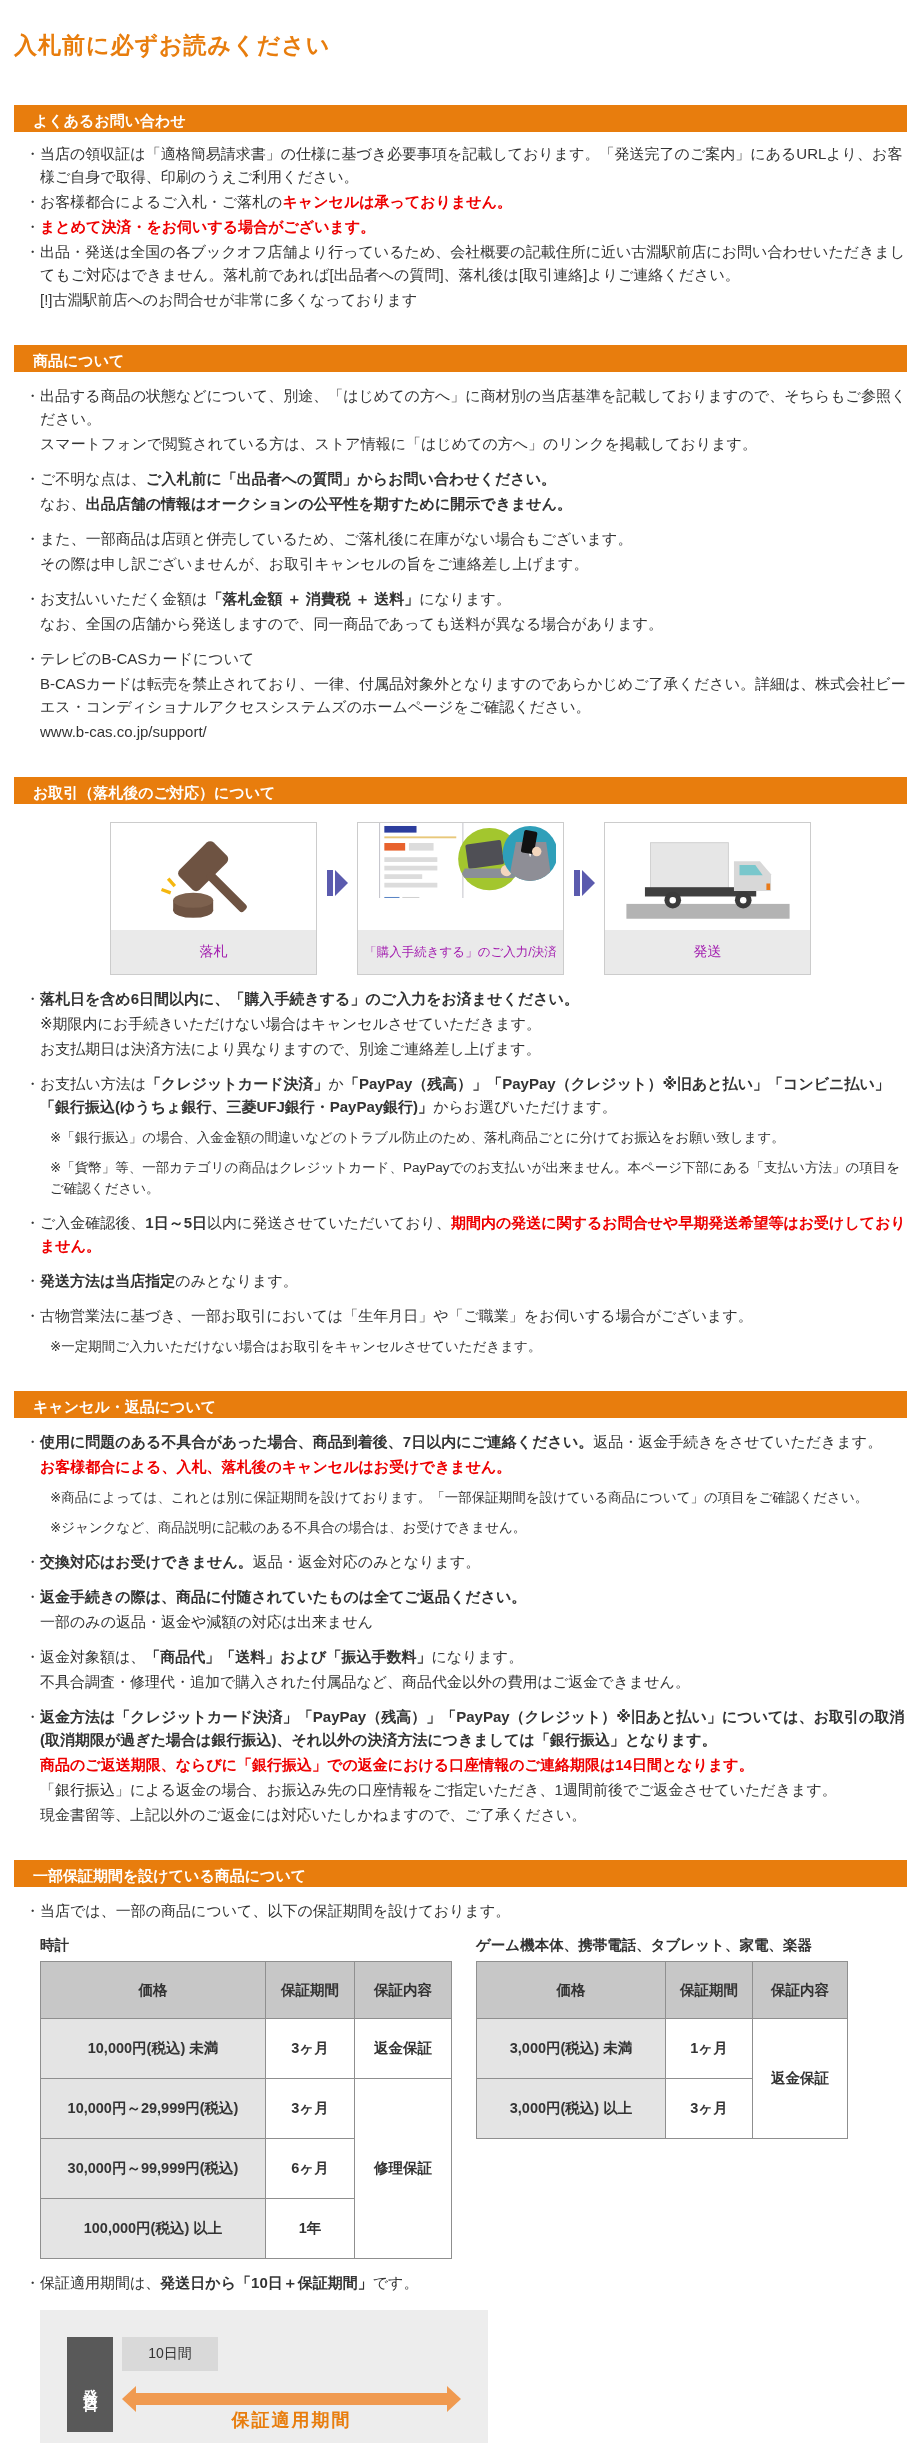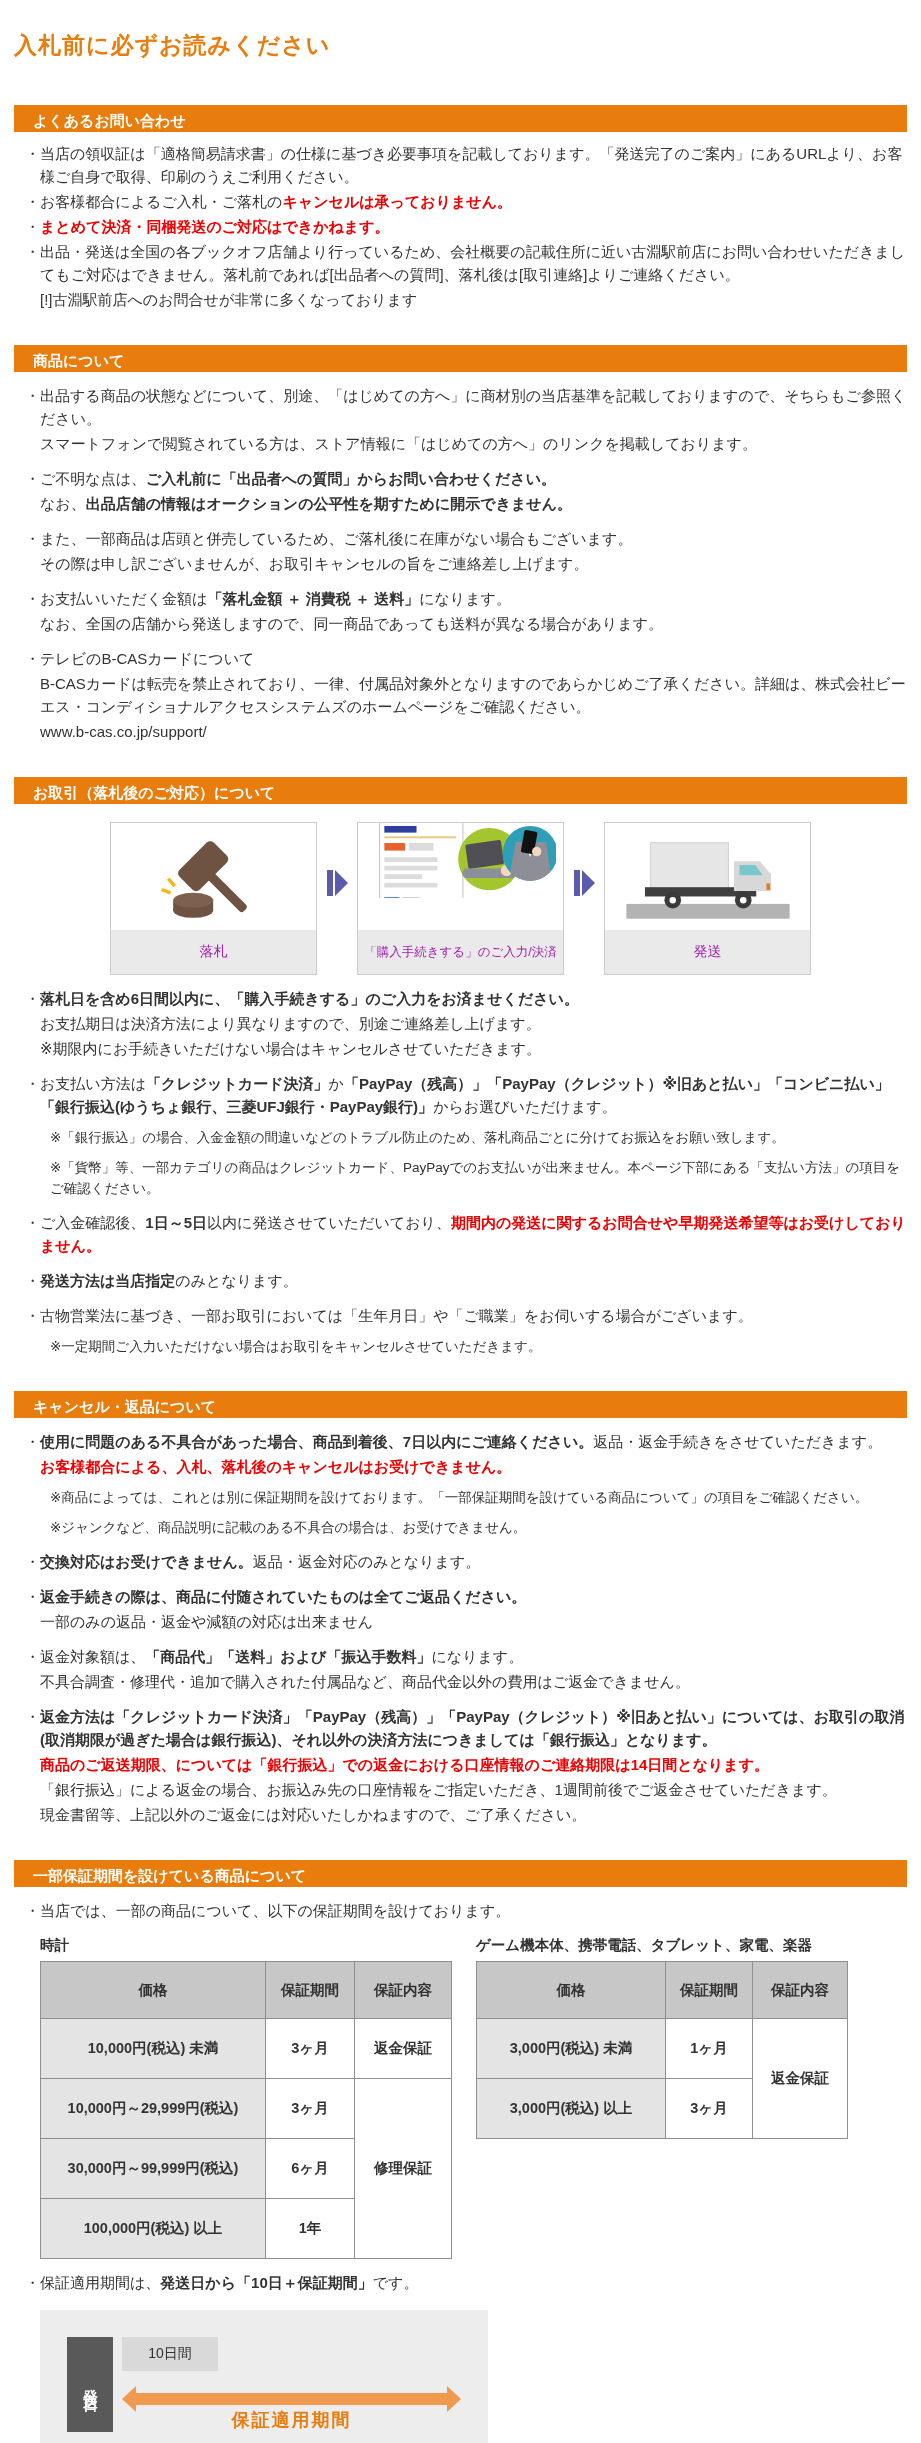--- a/index.html
+++ b/index.html
@@ -163,21 +163,21 @@
 
   <h1 class="title">入札前に必ずお読みください</h1>
 
   <div class="section tight">
     <div class="section-bar">
       <span>よくあるお問い合わせ</span>
     </div>
     <div class="body">
         <div class="line li"><span class="bullet">・</span><span class="run n">当店の領収証は「適格簡易請求書」の仕様に基づき必要事項を記載しております。「発送完了のご案内」にあるURLより、お客様ご自身で取得、印刷のうえご利用ください。</span></div>
         <div class="line li"><span class="bullet">・</span><span class="run n">お客様都合によるご入札・ご落札の</span><span class="run rb">キャンセルは承っておりません。</span></div>
-        <div class="line li"><span class="bullet">・</span><span class="run rb">まとめて決済・同梱発送のご対応はできかねます。</span></div>
+        <div class="line li"><span class="bullet">・</span><span class="run rb">まとめて決済・をお伺いする場合がございます。</span></div>
         <div class="line li"><span class="bullet">・</span><span class="run n">出品・発送は全国の各ブックオフ店舗より行っているため、会社概要の記載住所に近い古淵駅前店にお問い合わせいただきましてもご対応はできません。落札前であれば[出品者への質問]、落札後は[取引連絡]よりご連絡ください。</span></div>
         <div class="line cont"><span class="run n">[!]古淵駅前店へのお問合せが非常に多くなっております</span></div>
       </div>
   </div>
 
   <div class="section">
     <div class="section-bar">
       <span>商品について</span>
     </div>
     <div class="body">
@@ -281,22 +281,22 @@
             <circle cx="128" cy="80" r="9" fill="#3a3a3a"></circle>
               <circle cx="128" cy="80" r="3.5" fill="#ffffff"></circle>
           </svg>
         </div>
         <div class="flow-label">発送</div>
       </div>
     </div>
 
     <div class="body">
         <div class="line li"><span class="bullet">・</span><span class="run b">落札日を含め6日間以内に、「購入手続きする」のご入力をお済ませください。</span></div>
+        <div class="line cont"><span class="run n">※期限内にお手続きいただけない場合はキャンセルさせていただきます。</span></div>
         <div class="line cont"><span class="run n">お支払期日は決済方法により異なりますので、別途ご連絡差し上げます。</span></div>
-        <div class="line cont"><span class="run n">※期限内にお手続きいただけない場合はキャンセルさせていただきます。</span></div>
         <div class="line li"><span class="bullet">・</span><span class="run n">お支払い方法は</span><span class="run b">「クレジットカード決済」</span><span class="run n">か</span><span class="run b">「PayPay（残高）」「PayPay（クレジット）※旧あと払い」「コンビニ払い」「銀行振込(ゆうちょ銀行、三菱UFJ銀行・PayPay銀行)」</span><span class="run n">からお選びいただけます。</span></div>
         <div class="line note"><span class="run n">※「銀行振込」の場合、入金金額の間違いなどのトラブル防止のため、落札商品ごとに分けてお振込をお願い致します。</span></div>
         <div class="line note"><span class="run n">※「貨幣」等、一部カテゴリの商品はクレジットカード、PayPayでのお支払いが出来ません。本ページ下部にある「支払い方法」の項目をご確認ください。</span></div>
         <div class="line li"><span class="bullet">・</span><span class="run n">ご入金確認後、</span><span class="run b">1日～5日</span><span class="run n">以内に発送させていただいており、</span><span class="run rb">期間内の発送に関するお問合せや早期発送希望等はお受けしておりません。</span></div>
         <div class="line li"><span class="bullet">・</span><span class="run b">発送方法は当店指定</span><span class="run n">のみとなります。</span></div>
         <div class="line li"><span class="bullet">・</span><span class="run n">古物営業法に基づき、一部お取引においては「生年月日」や「ご職業」をお伺いする場合がございます。</span></div>
         <div class="line note"><span class="run n">※一定期間ご入力いただけない場合はお取引をキャンセルさせていただきます。</span></div>
       </div>
   </div>
 
@@ -308,21 +308,21 @@
         <div class="line li"><span class="bullet">・</span><span class="run b">使用に問題のある不具合があった場合、商品到着後、7日以内にご連絡ください。</span><span class="run n">返品・返金手続きをさせていただきます。</span></div>
         <div class="line cont"><span class="run rb">お客様都合による、入札、落札後のキャンセルはお受けできません。</span></div>
         <div class="line note"><span class="run n">※商品によっては、これとは別に保証期間を設けております。「一部保証期間を設けている商品について」の項目をご確認ください。</span></div>
         <div class="line note"><span class="run n">※ジャンクなど、商品説明に記載のある不具合の場合は、お受けできません。</span></div>
         <div class="line li"><span class="bullet">・</span><span class="run b">交換対応はお受けできません。</span><span class="run n">返品・返金対応のみとなります。</span></div>
         <div class="line li"><span class="bullet">・</span><span class="run b">返金手続きの際は、商品に付随されていたものは全てご返品ください。</span></div>
         <div class="line cont"><span class="run n">一部のみの返品・返金や減額の対応は出来ません</span></div>
         <div class="line li"><span class="bullet">・</span><span class="run n">返金対象額は、</span><span class="run b">「商品代」「送料」および「振込手数料」</span><span class="run n">になります。</span></div>
         <div class="line cont"><span class="run n">不具合調査・修理代・追加で購入された付属品など、商品代金以外の費用はご返金できません。</span></div>
         <div class="line li"><span class="bullet">・</span><span class="run b">返金方法は「クレジットカード決済」「PayPay（残高）」「PayPay（クレジット）※旧あと払い」については、お取引の取消(取消期限が過ぎた場合は銀行振込)、それ以外の決済方法につきましては「銀行振込」となります。</span></div>
-        <div class="line cont"><span class="run rb">商品のご返送期限、については「銀行振込」での返金における口座情報のご連絡期限は14日間となります。</span></div>
+        <div class="line cont"><span class="run rb">商品のご返送期限、ならびに「銀行振込」での返金における口座情報のご連絡期限は14日間となります。</span></div>
         <div class="line cont"><span class="run n">「銀行振込」による返金の場合、お振込み先の口座情報をご指定いただき、1週間前後でご返金させていただきます。</span></div>
         <div class="line cont"><span class="run n">現金書留等、上記以外のご返金には対応いたしかねますので、ご了承ください。</span></div>
       </div>
   </div>
 
   <div class="section">
     <div class="section-bar">
       <span>一部保証期間を設けている商品について</span>
     </div>
     <div class="body">

